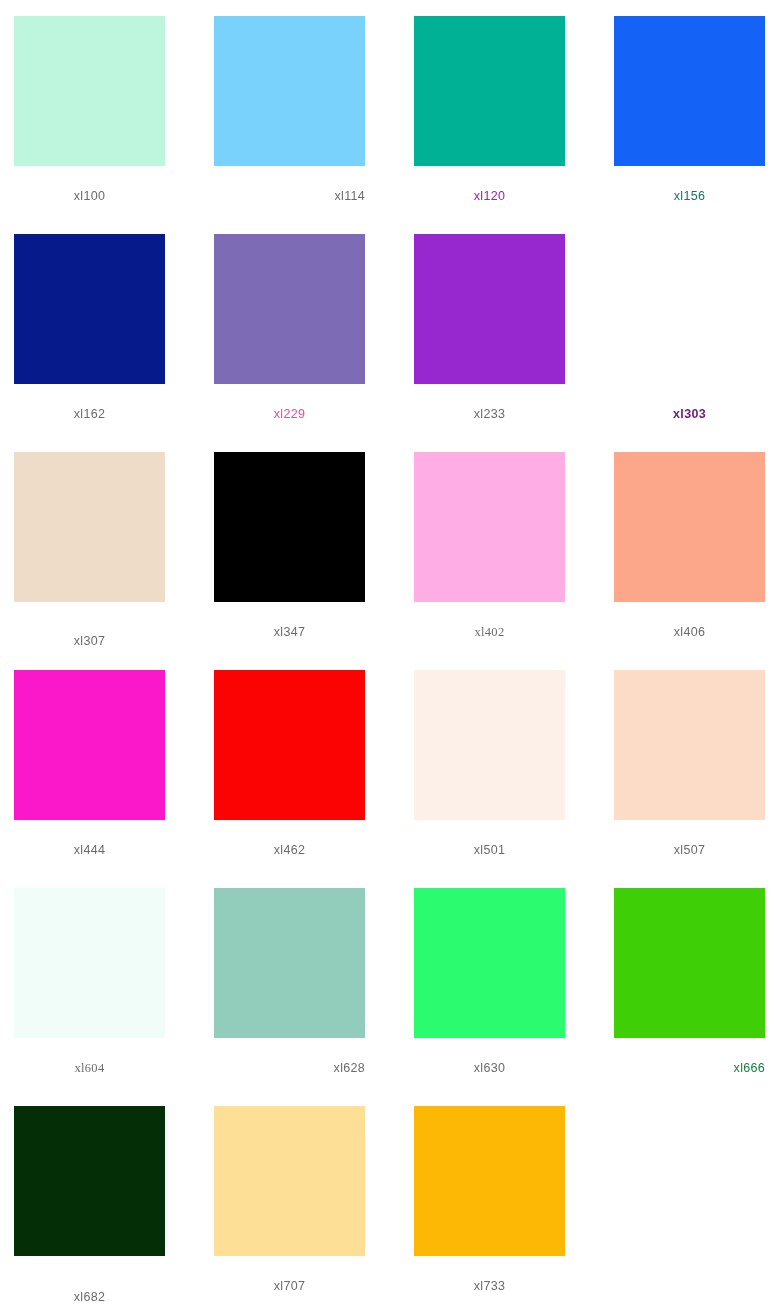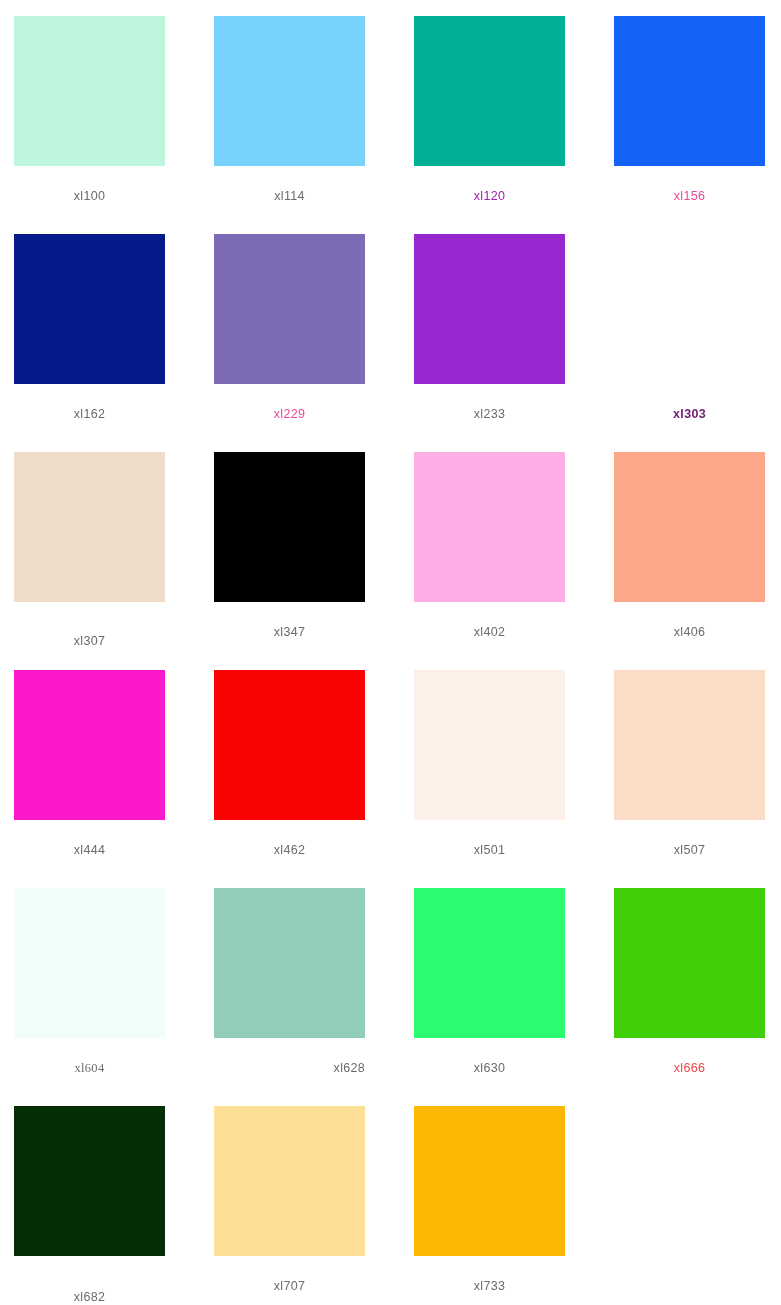--- a/index.html
+++ b/index.html
@@ -48,29 +48,29 @@
 </head>
 <body style="background-color: rgb(255, 255, 255);">
 
 <div id="swatch-grid">
     <div class="swatch-cell">
       <div class="swatch-chip" style="background-color: rgb(189, 245, 221);"></div>
       <div class="swatch-label" style="color: rgb(107, 107, 107);">xl100</div>
     </div>
     <div class="swatch-cell">
       <div class="swatch-chip" style="background-color: rgb(120, 210, 251);"></div>
-      <div class="swatch-label" style="color: rgb(107, 107, 107);">xl114</div>
+      <div class="swatch-label" style="color: rgb(107, 107, 107); text-align: right;">xl114</div>
     </div>
     <div class="swatch-cell">
       <div class="swatch-chip" style="background-color: rgb(0, 177, 149);"></div>
       <div class="swatch-label" style="color: #a21caf;">xl120</div>
     </div>
     <div class="swatch-cell">
       <div class="swatch-chip" style="background-color: rgb(21, 98, 246);"></div>
-      <div class="swatch-label" style="color: #ec4899;">xl156</div>
+      <div class="swatch-label" style="color: #0f766e;">xl156</div>
     </div>
     <div class="swatch-cell">
       <div class="swatch-chip" style="background-color: rgb(6, 26, 140);"></div>
       <div class="swatch-label" style="color: rgb(107, 107, 107);">xl162</div>
     </div>
     <div class="swatch-cell">
       <div class="swatch-chip" style="background-color: rgb(125, 107, 181);"></div>
       <div class="swatch-label" style="color: #ec4899;">xl229</div>
     </div>
     <div class="swatch-cell">
@@ -84,21 +84,21 @@
     <div class="swatch-cell">
       <div class="swatch-chip" style="background-color: rgb(238, 220, 201);"></div>
       <div class="swatch-label" style="color: rgb(107, 107, 107); margin-top: 32px;">xl307</div>
     </div>
     <div class="swatch-cell">
       <div class="swatch-chip" style="background-color: rgb(0, 0, 0);"></div>
       <div class="swatch-label" style="color: rgb(107, 107, 107);">xl347</div>
     </div>
     <div class="swatch-cell">
       <div class="swatch-chip" style="background-color: rgb(255, 174, 229);"></div>
-      <div class="swatch-label" style="color: rgb(107, 107, 107);">xl402</div>
+      <div class="swatch-label" style="color: rgb(107, 107, 107); font-family: Liberation Serif, serif;">xl402</div>
     </div>
     <div class="swatch-cell">
       <div class="swatch-chip" style="background-color: rgb(253, 167, 138);"></div>
       <div class="swatch-label" style="color: rgb(107, 107, 107);">xl406</div>
     </div>
     <div class="swatch-cell">
       <div class="swatch-chip" style="background-color: rgb(251, 23, 202);"></div>
       <div class="swatch-label" style="color: rgb(107, 107, 107);">xl444</div>
     </div>
     <div class="swatch-cell">
@@ -120,21 +120,21 @@
     <div class="swatch-cell">
       <div class="swatch-chip" style="background-color: rgb(146, 204, 186);"></div>
       <div class="swatch-label" style="color: rgb(107, 107, 107); text-align: right;">xl628</div>
     </div>
     <div class="swatch-cell">
       <div class="swatch-chip" style="background-color: rgb(42, 251, 111);"></div>
       <div class="swatch-label" style="color: rgb(107, 107, 107);">xl630</div>
     </div>
     <div class="swatch-cell">
       <div class="swatch-chip" style="background-color: rgb(63, 207, 6);"></div>
-      <div class="swatch-label" style="color: #ef4444;">xl666</div>
+      <div class="swatch-label" style="color: #15803d; text-align: right;">xl666</div>
     </div>
     <div class="swatch-cell">
       <div class="swatch-chip" style="background-color: rgb(4, 47, 6);"></div>
       <div class="swatch-label" style="color: rgb(107, 107, 107); margin-top: 34px;">xl682</div>
     </div>
     <div class="swatch-cell">
       <div class="swatch-chip" style="background-color: rgb(253, 223, 149);"></div>
       <div class="swatch-label" style="color: rgb(107, 107, 107);">xl707</div>
     </div>
     <div class="swatch-cell">

